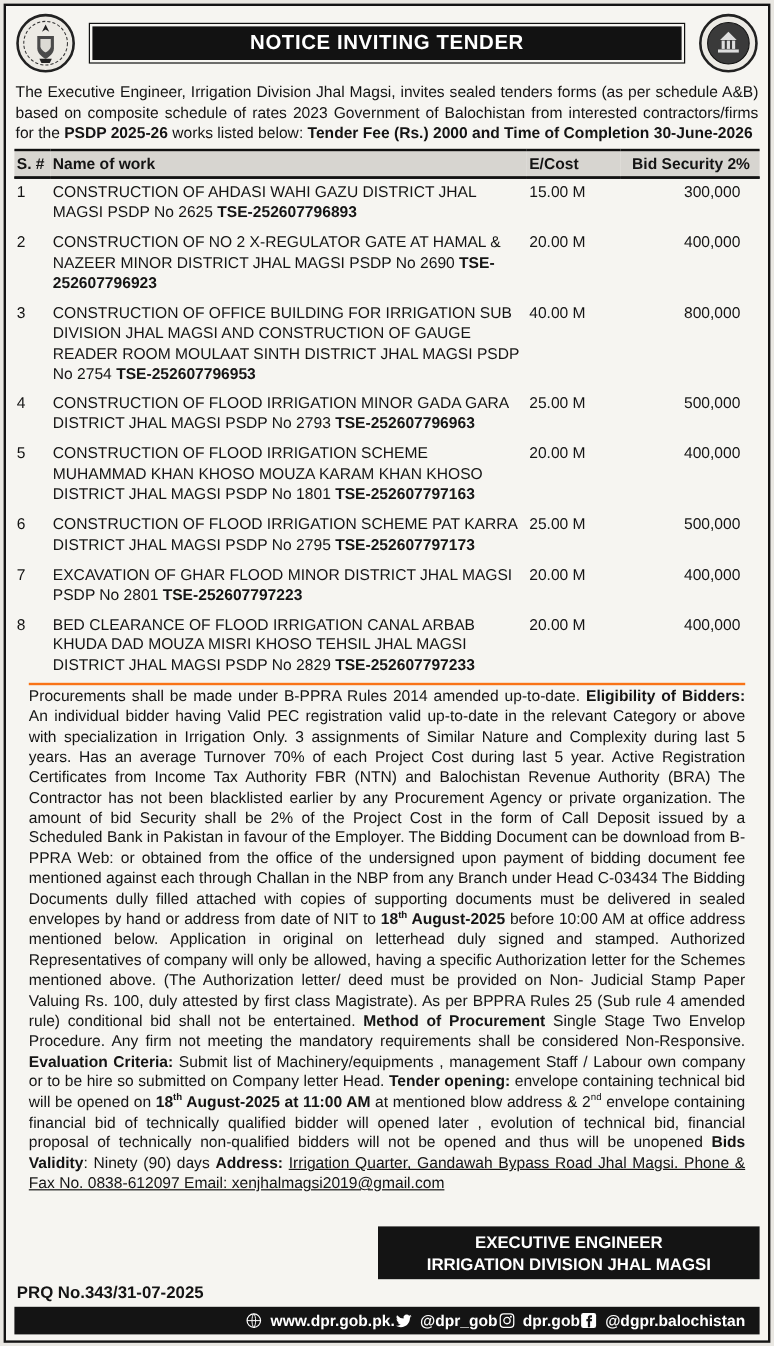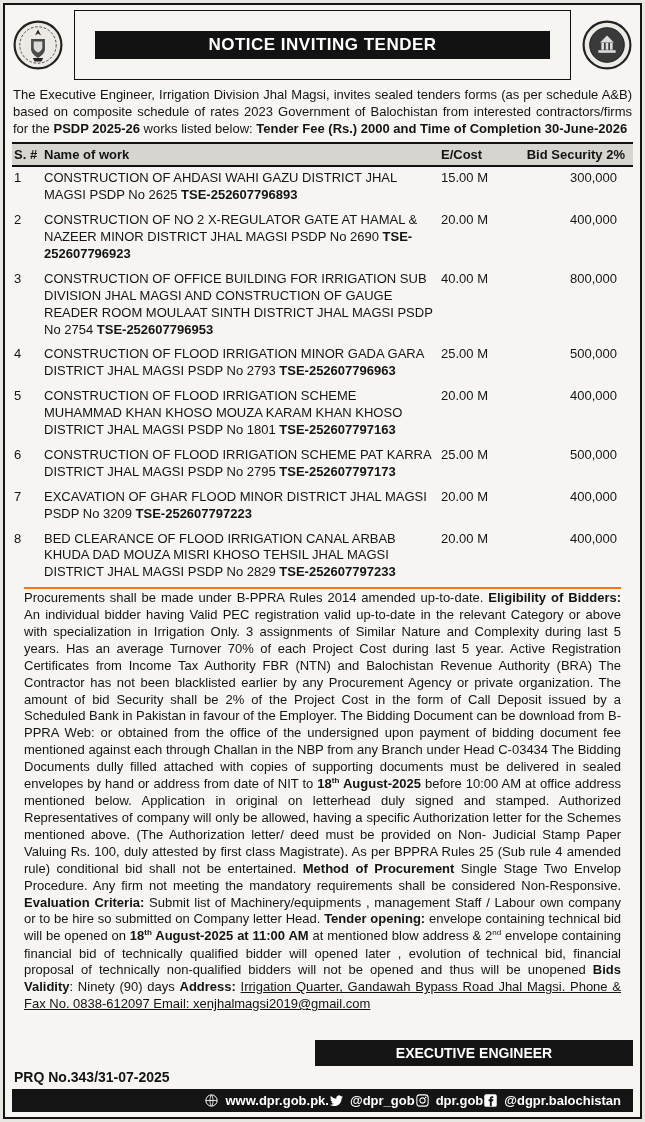--- a/index.html
+++ b/index.html
@@ -15,21 +15,21 @@
     background:#f6f5f1;
     padding:5px 7px;
     box-sizing:border-box;
     display:flex;flex-direction:column;
     overflow:hidden;
   }
   
   .header{display:flex;align-items:center;margin-bottom:2px;}
   .logo{width:52px;height:52px;flex:0 0 auto;}
   .logo svg{width:100%;height:100%;display:block;}
-  .title-wrap{flex:1;margin:0 10px;border:1px solid #111;padding:20px;background:#f6f5f1;}
+  .title-wrap{flex:1;margin:0 10px;border:1px solid #111;padding:2px;background:#f6f5f1;}
   .title-inner{background:#121212;color:#fff;text-align:center;font-weight:bold;
     font-size:17px;letter-spacing:.5px;padding:4px 0;}
   
   .intro{margin:4px 1px 5px;font-size:13px;line-height:1.32;text-align:justify;}
   
   table{width:100%;border-collapse:collapse;table-layout:fixed;}
   col.c-sn{width:30px;}col.c-cost{width:78px;}col.c-sec{width:116px;}
   thead th{
     background:#d7d5d0;border-top:2px solid #111;border-bottom:2px solid #111;
     font-size:13px;padding:3px 2px;text-align:left;font-weight:bold;
@@ -138,40 +138,41 @@
         <td class="sec">400,000</td>
       </tr>
       <tr>
         <td class="sn">6</td>
         <td class="work"><span>CONSTRUCTION OF FLOOD IRRIGATION SCHEME PAT KARRA DISTRICT JHAL MAGSI PSDP No 2795</span> <span class="tse">TSE-252607797173</span></td>
         <td class="cost">25.00 M</td>
         <td class="sec">500,000</td>
       </tr>
       <tr>
         <td class="sn">7</td>
-        <td class="work"><span>EXCAVATION OF GHAR FLOOD MINOR DISTRICT JHAL MAGSI PSDP No 3209</span> <span class="tse">TSE-252607797223</span></td>
+        <td class="work"><span>EXCAVATION OF GHAR FLOOD MINOR DISTRICT JHAL MAGSI PSDP No 2801</span> <span class="tse">TSE-252607797223</span></td>
         <td class="cost">20.00 M</td>
         <td class="sec">400,000</td>
       </tr>
       <tr>
         <td class="sn">8</td>
         <td class="work"><span>BED CLEARANCE OF FLOOD IRRIGATION CANAL ARBAB KHUDA DAD MOUZA MISRI KHOSO TEHSIL JHAL MAGSI DISTRICT JHAL MAGSI PSDP No 2829</span> <span class="tse">TSE-252607797233</span></td>
         <td class="cost">20.00 M</td>
         <td class="sec">400,000</td>
       </tr>
     </tbody>
   </table>
 
   <p class="terms"><span>Procurements shall be made under B-PPRA Rules 2014 amended up-to-date. </span><span class="seg-b">Eligibility of Bidders:</span><span> An individual bidder having Valid PEC registration valid up-to-date in the relevant Category or above with specialization in Irrigation Only. 3 assignments of Similar Nature and Complexity during last 5 years. Has an average Turnover 70% of each Project Cost during last 5 year. Active Registration Certificates from Income Tax Authority FBR (NTN) and Balochistan Revenue Authority (BRA) The Contractor has not been blacklisted earlier by any Procurement Agency or private organization. The amount of bid Security shall be 2% of the Project Cost in the form of Call Deposit issued by a Scheduled Bank in Pakistan in favour of the Employer. The Bidding Document can be download from B-PPRA Web: or obtained from the office of the undersigned upon payment of bidding document fee mentioned against each through Challan in the NBP from any Branch under Head C-03434 The Bidding Documents dully filled attached with copies of supporting documents must be delivered in sealed envelopes by hand or address from date of NIT to </span><span class="seg-b">18</span><span class="seg-bsup">th</span><span class="seg-b"> August-2025</span><span> before 10:00 AM at office address mentioned below. Application in original on letterhead duly signed and stamped. Authorized Representatives of company will only be allowed, having a specific Authorization letter for the Schemes mentioned above. (The Authorization letter/ deed must be provided on Non- Judicial Stamp Paper Valuing Rs. 100, duly attested by first class Magistrate). As per BPPRA Rules 25 (Sub rule 4 amended rule) conditional bid shall not be entertained. </span><span class="seg-b">Method of Procurement</span><span> Single Stage Two Envelop Procedure. Any firm not meeting the mandatory requirements shall be considered Non-Responsive. </span><span class="seg-b">Evaluation Criteria:</span><span> Submit list of Machinery/equipments , management Staff / Labour own company or to be hire so submitted on Company letter Head. </span><span class="seg-b">Tender opening:</span><span> envelope containing technical bid will be opened on </span><span class="seg-b">18</span><span class="seg-bsup">th</span><span class="seg-b"> August-2025 at 11:00 AM</span><span> at mentioned blow address &amp; 2</span><span class="seg-sup">nd</span><span> envelope containing financial bid of technically qualified bidder will opened later , evolution of technical bid, financial proposal of technically non-qualified bidders will not be opened and thus will be unopened </span><span class="seg-b">Bids Validity</span><span>: Ninety (90) days </span><span class="seg-b">Address:</span><span> </span><span class="seg-u">Irrigation Quarter, Gandawah Bypass Road Jhal Magsi. Phone &amp; Fax No. 0838-612097 Email: xenjhalmagsi2019@gmail.com</span></p>
 
   <div class="spacer"></div>
 
   <div class="officer-row">
     <div class="officer-box">
       <div>EXECUTIVE ENGINEER</div>
+      <div>IRRIGATION DIVISION JHAL MAGSI</div>
     </div>
   </div>
 
   <div class="prq">PRQ No.343/31-07-2025</div>
 
   <div class="social-bar">
     <span class="social-item">
       <svg class="ico" viewBox="0 0 24 24">
         <circle cx="12" cy="12" r="9" fill="none" stroke="#fff" stroke-width="1.6"></circle>
         <path d="M3 12h18M12 3c3.2 2.4 3.2 15.6 0 18M12 3c-3.2 2.4-3.2 15.6 0 18" fill="none" stroke="#fff" stroke-width="1.3"></path>

